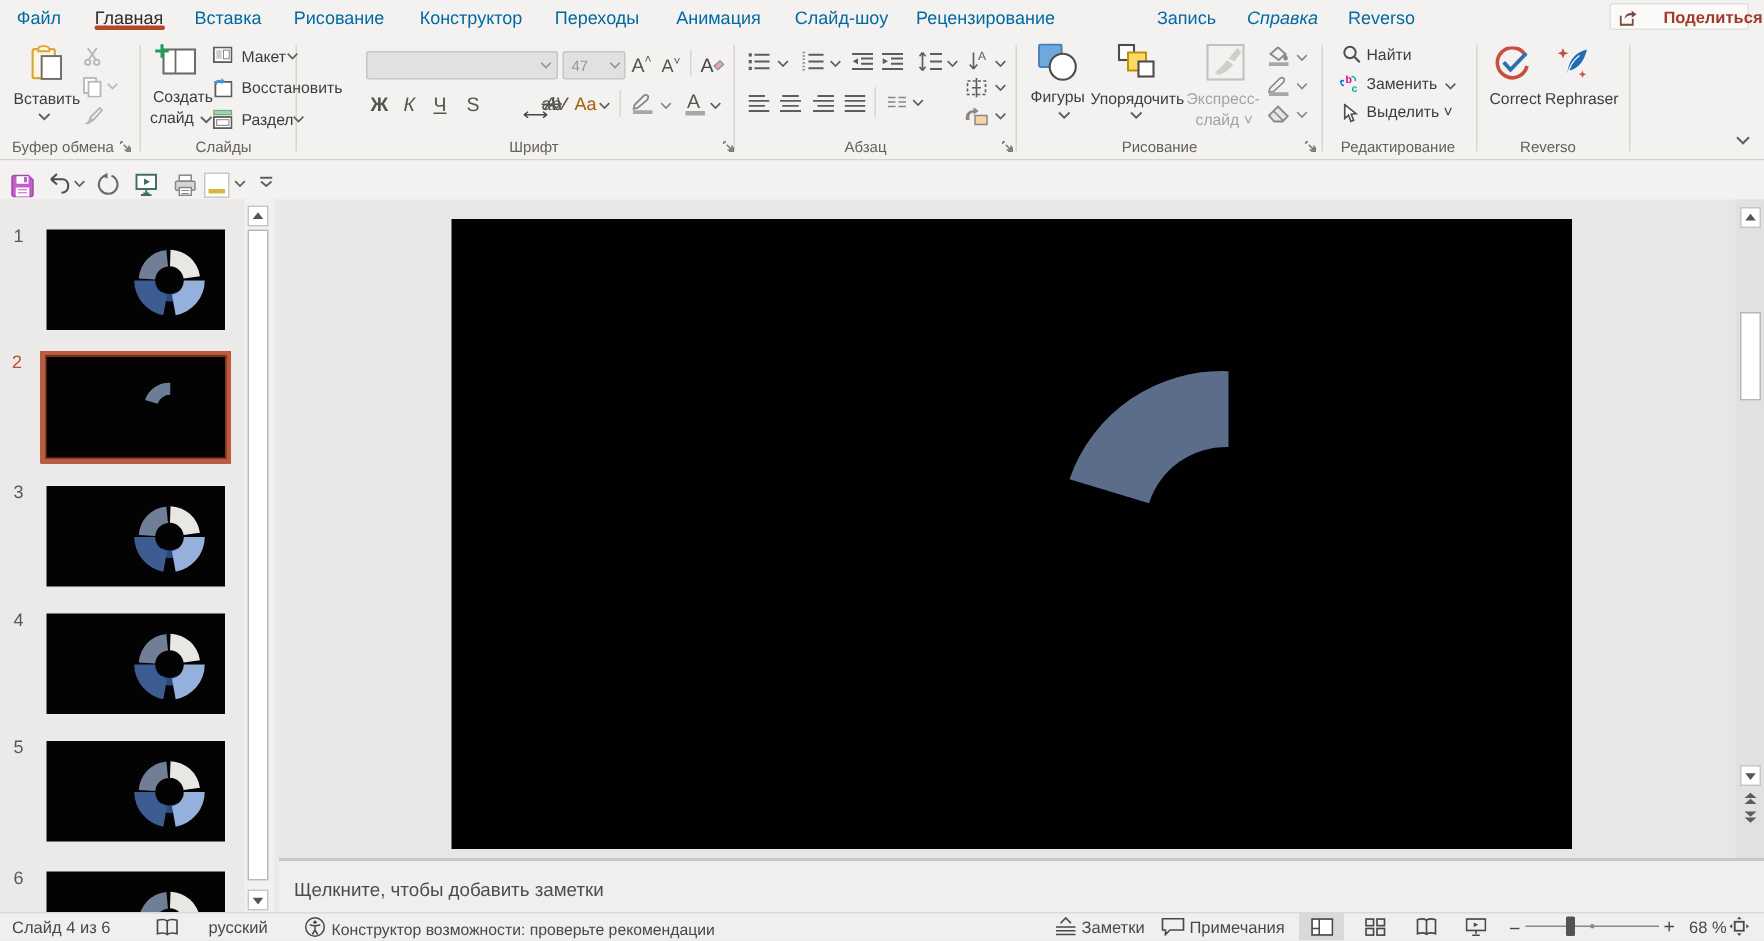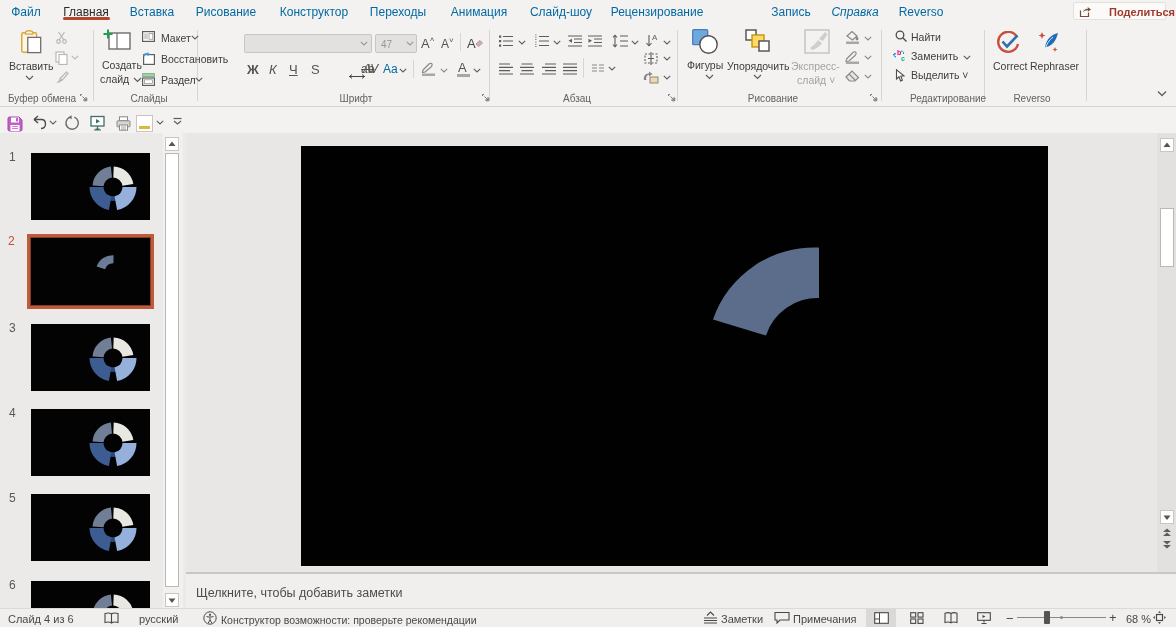--- a/index.html
+++ b/index.html
@@ -46,21 +46,21 @@
 <div class="vsep" style="left:677px;"></div>
 <div class="vsep" style="left:881px;"></div>
 <div class="vsep" style="left:984px;"></div>
 <div class="vsep" style="left:1086px;"></div>
 
 <div class="glabel" style="left:42px;">Буфер обмена</div>
 <div class="glabel" style="left:149px;">Слайды</div>
 <div class="glabel" style="left:356px;">Шрифт</div>
 <div class="glabel" style="left:577px;">Абзац</div>
 <div class="glabel" style="left:773px;">Рисование</div>
-<div class="glabel" style="left:932px;margin-left:16px;">Редактирование</div>
+<div class="glabel" style="left:932px;">Редактирование</div>
 <div class="glabel" style="left:1032px;">Reverso</div>
 
 <svg class="launch" style="left:80px;" viewBox="0 0 8 8">
     <path d="M0.5 0.5 L0.5 2 M0.5 0.5 L2 0.5 M2.5 2.5 L6 6 M6 6 L6 3 M6 6 L3 6" stroke="#7a7876" stroke-width="1" fill="none"></path>
     <path d="M4 6.8 L6.8 6.8 L6.8 4" stroke="#7a7876" fill="none"></path>
   </svg>
 <svg class="launch" style="left:482px;" viewBox="0 0 8 8">
     <path d="M0.5 0.5 L0.5 2 M0.5 0.5 L2 0.5 M2.5 2.5 L6 6 M6 6 L6 3 M6 6 L3 6" stroke="#7a7876" stroke-width="1" fill="none"></path>
     <path d="M4 6.8 L6.8 6.8 L6.8 4" stroke="#7a7876" fill="none"></path>
   </svg>
@@ -158,21 +158,21 @@
 <div class="abs" style="left:289px;top:62px;font-size:13px;color:#56544f;text-decoration:underline;">Ч</div>
 <div class="abs" style="left:311px;top:62px;font-size:13px;color:#56544f;">S</div>
 <div class="abs" style="left:329px;top:62px;font-size:12px;color:#56544f;text-decoration:line-through;margin-left:32px;">ab</div>
 <div class="abs" style="left:363px;top:62px;font-size:12px;color:#56544f;font-style:italic;">AV</div>
 <svg class="abs" style="left:349px;top:74px;" width="16" height="5" viewBox="0 0 16 5">
     <path d="M0 2.5 L16 2.5 M3 0.5 L0.5 2.5 L3 4.5 M13 0.5 L15.5 2.5 L13 4.5" stroke="#474543" stroke-width="1" fill="none"></path>
   </svg>
 <svg class="abs" style="left:367px;top:68px;" width="8" height="5" viewBox="0 0 8 5">
     <path d="M0.8 0.8 L4 4 L7.2 0.8" stroke="#5f5d5b" stroke-width="1.1" fill="none"></path>
   </svg>
-<div class="abs" style="left:383px;top:62px;font-size:12px;color:#0369a1;">Aa</div>
+<div class="abs" style="left:383px;top:62px;font-size:12px;color:#a16207;">Aa</div>
 <svg class="abs" style="left:399px;top:68px;" width="8" height="5" viewBox="0 0 8 5">
     <path d="M0.8 0.8 L4 4 L7.2 0.8" stroke="#5f5d5b" stroke-width="1.1" fill="none"></path>
   </svg>
 <div class="abs" style="left:413px;top:60px;width:1px;height:18px;background:#d8d6d3;"></div>
 <svg class="abs" style="left:421px;top:61px;" width="15" height="15" viewBox="0 0 15 15">
     <path d="M2 9 L8 3 C9 2 10.5 2 11 3 C11.5 4 11 5 10 6 L4 11 L1.5 11.5 Z" fill="none" stroke="#8a8886" stroke-width="1.2"></path>
     <rect x="1" y="12.5" width="13" height="2.5" fill="#a9a7a5"></rect>
   </svg>
 <svg class="abs" style="left:440px;top:68px;" width="8" height="5" viewBox="0 0 8 5">
     <path d="M0.8 0.8 L4 4 L7.2 0.8" stroke="#8a8886" stroke-width="1.1" fill="none"></path>

